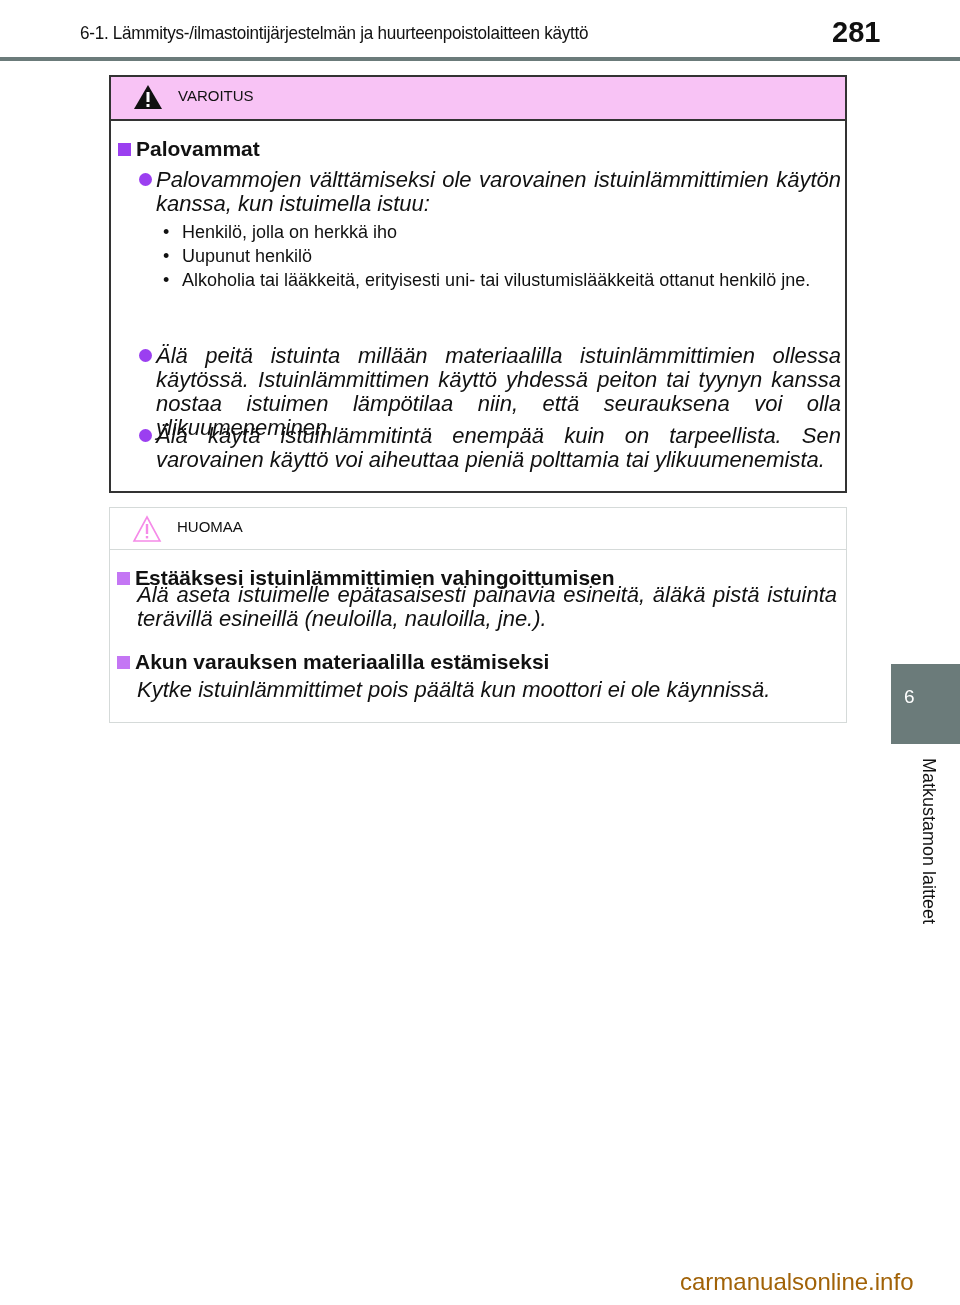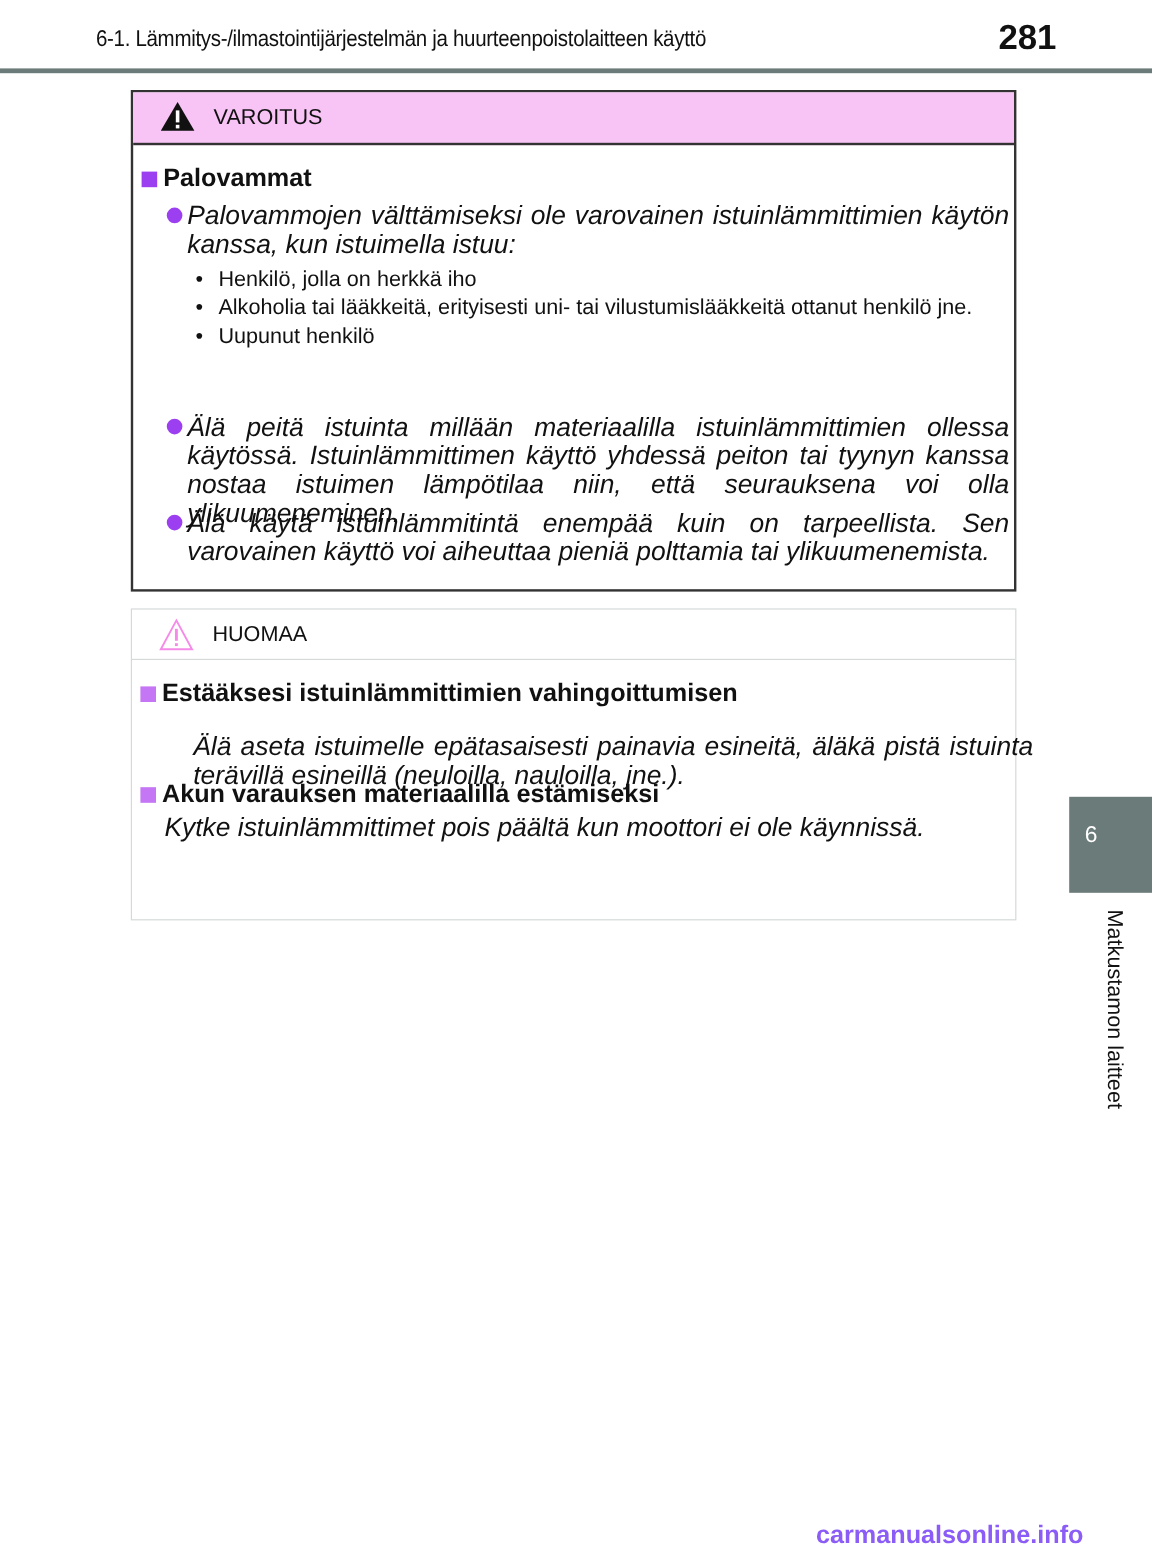--- a/index.html
+++ b/index.html
@@ -6,41 +6,41 @@
   body { width:960px; height:1305px; position:relative; overflow:hidden;
          font-family:"Liberation Sans", "DejaVu Sans", sans-serif; color:#111; }
   .header-title { position:absolute; left:80px; top:22px; width:700px; font-size:19px;
          letter-spacing:-0.3px; transform:scaleX(0.9); transform-origin:left; }
   .page-num { position:absolute; left:832px; top:16px; font-size:29px; font-weight:bold; }
   .header-rule { position:absolute; left:0; top:57px; width:960px; height:4px; background:#6b7b7a; }
 
   .box { position:absolute; left:109px; width:738px; box-sizing:border-box; }
   .warn { top:75px; height:418px; border:2px solid #333; }
   .warn .hdr { height:42px; background:#f8c3f5; border-bottom:2px solid #333; position:relative; }
-  .notice { top:507px; height:260px; border:1.5px solid #d5dad9; }
+  .notice { top:507px; height:216px; border:1.5px solid #d5dad9; }
   .notice .hdr { height:41px; border-bottom:1.5px solid #d5dad9; position:relative; }
   .hdr .tri { position:absolute; left:22px; top:7px; }
-  .hdr .label { position:absolute; left:67px; top:10px; font-size:18px; }
+  .hdr .label { position:absolute; left:67px; top:10px; font-size:15px; }
 
   .body { position:absolute; left:0; right:0; }
   .sec { position:absolute; left:7px; font-size:21px; font-weight:bold; display:flex; align-items:center; }
   .sq { display:inline-block; width:13px; height:13px; margin-right:5px; }
   .warn .sq { background:#9b3ff0; }
   .notice .sq { background:#c476f4; }
   .dot { display:inline-block; width:13px; height:13px; border-radius:50%; background:#9b3ff0; position:absolute; left:-17px; top:5px; }
   .para { position:absolute; left:45px; width:685px; font-size:22px; line-height:24px; text-align:justify;font-style:italic; }
   .bullets { position:absolute; left:50px; width:680px; font-size:18px; line-height:24px; }
   .bullets div { position:relative; padding-left:21px; text-align:justify; }
   .bullets div::before { content:"•"; position:absolute; left:2px; }
   .notice .para { left:27px; width:700px; }
 
   .tab { position:absolute; left:891px; top:664px; width:69px; height:80px; background:#6b7b7a; }
   .tab span { position:absolute; left:13px; top:22px; color:#fff; font-size:19px; }
   .tab-label { position:absolute; left:918px; top:758px; writing-mode:vertical-rl; font-size:18px; }
-  .watermark { position:absolute; left:680px; top:1268px; font-size:21px; color:#8b5cf6;font-weight:bold; }
+  .watermark { position:absolute; left:680px; top:1268px; font-size:24px; color:#a16207; }
 </style>
 </head>
 <body>
 
 <div class="header-title">6-1. Lämmitys-/ilmastointijärjestelmän ja huurteenpoistolaitteen käyttö</div>
 <div class="page-num">281</div>
 <div class="header-rule"></div>
 
 <div class="box warn">
   <div class="hdr">
@@ -55,22 +55,22 @@
     <div class="sec" style="top:16px;">
       <span class="sq"></span>
       <span>Palovammat</span>
     </div>
     <div class="para" style="top:47px;">
       <span class="dot"></span>
       <span>Palovammojen välttämiseksi ole varovainen istuinlämmittimien käytön kanssa, kun istuimella istuu:</span>
     </div>
     <div class="bullets" style="top:99px;">
       <div>Henkilö, jolla on herkkä iho</div>
+      <div>Uupunut henkilö</div>
       <div>Alkoholia tai lääkkeitä, erityisesti uni- tai vilustumislääkkeitä ottanut henkilö jne.</div>
-      <div>Uupunut henkilö</div>
     </div>
     <div class="para" style="top:223px;">
       <span class="dot"></span>
       <span>Älä peitä istuinta millään materiaalilla istuinlämmittimien ollessa käytössä. Istuinlämmittimen käyttö yhdessä peiton tai tyynyn kanssa nostaa istuimen lämpötilaa niin, että seurauksena voi olla ylikuumeneminen.</span>
     </div>
     <div class="para" style="top:303px;">
       <span class="dot"></span>
       <span>Älä käytä istuinlämmitintä enempää kuin on tarpeellista. Sen varovainen käyttö voi aiheuttaa pieniä polttamia tai ylikuumenemista.</span>
     </div>
   </div>
@@ -83,21 +83,21 @@
       <rect x="13.8" y="9" width="2.4" height="10" fill="#f58ae8"></rect>
       <rect x="13.8" y="21" width="2.4" height="2.4" fill="#f58ae8"></rect>
     </svg>
     <span class="label">HUOMAA</span>
   </div>
   <div class="body" style="top:42px;">
     <div class="sec" style="top:16px;">
       <span class="sq"></span>
       <span>Estääksesi istuinlämmittimien vahingoittumisen</span>
     </div>
-    <div class="para" style="top:60px;margin-left:24px;">Älä aseta istuimelle epätasaisesti painavia esineitä, äläkä pistä istuinta terävillä esineillä (neuloilla, nauloilla, jne.).</div>
+    <div class="para" style="top:33px;">Älä aseta istuimelle epätasaisesti painavia esineitä, äläkä pistä istuinta terävillä esineillä (neuloilla, nauloilla, jne.).</div>
     <div class="sec" style="top:100px;">
       <span class="sq"></span>
       <span>Akun varauksen materiaalilla estämiseksi</span>
     </div>
     <div class="para" style="top:128px;">Kytke istuinlämmittimet pois päältä kun moottori ei ole käynnissä.</div>
   </div>
 </div>
 
 <div class="tab">
   <span>6</span>

